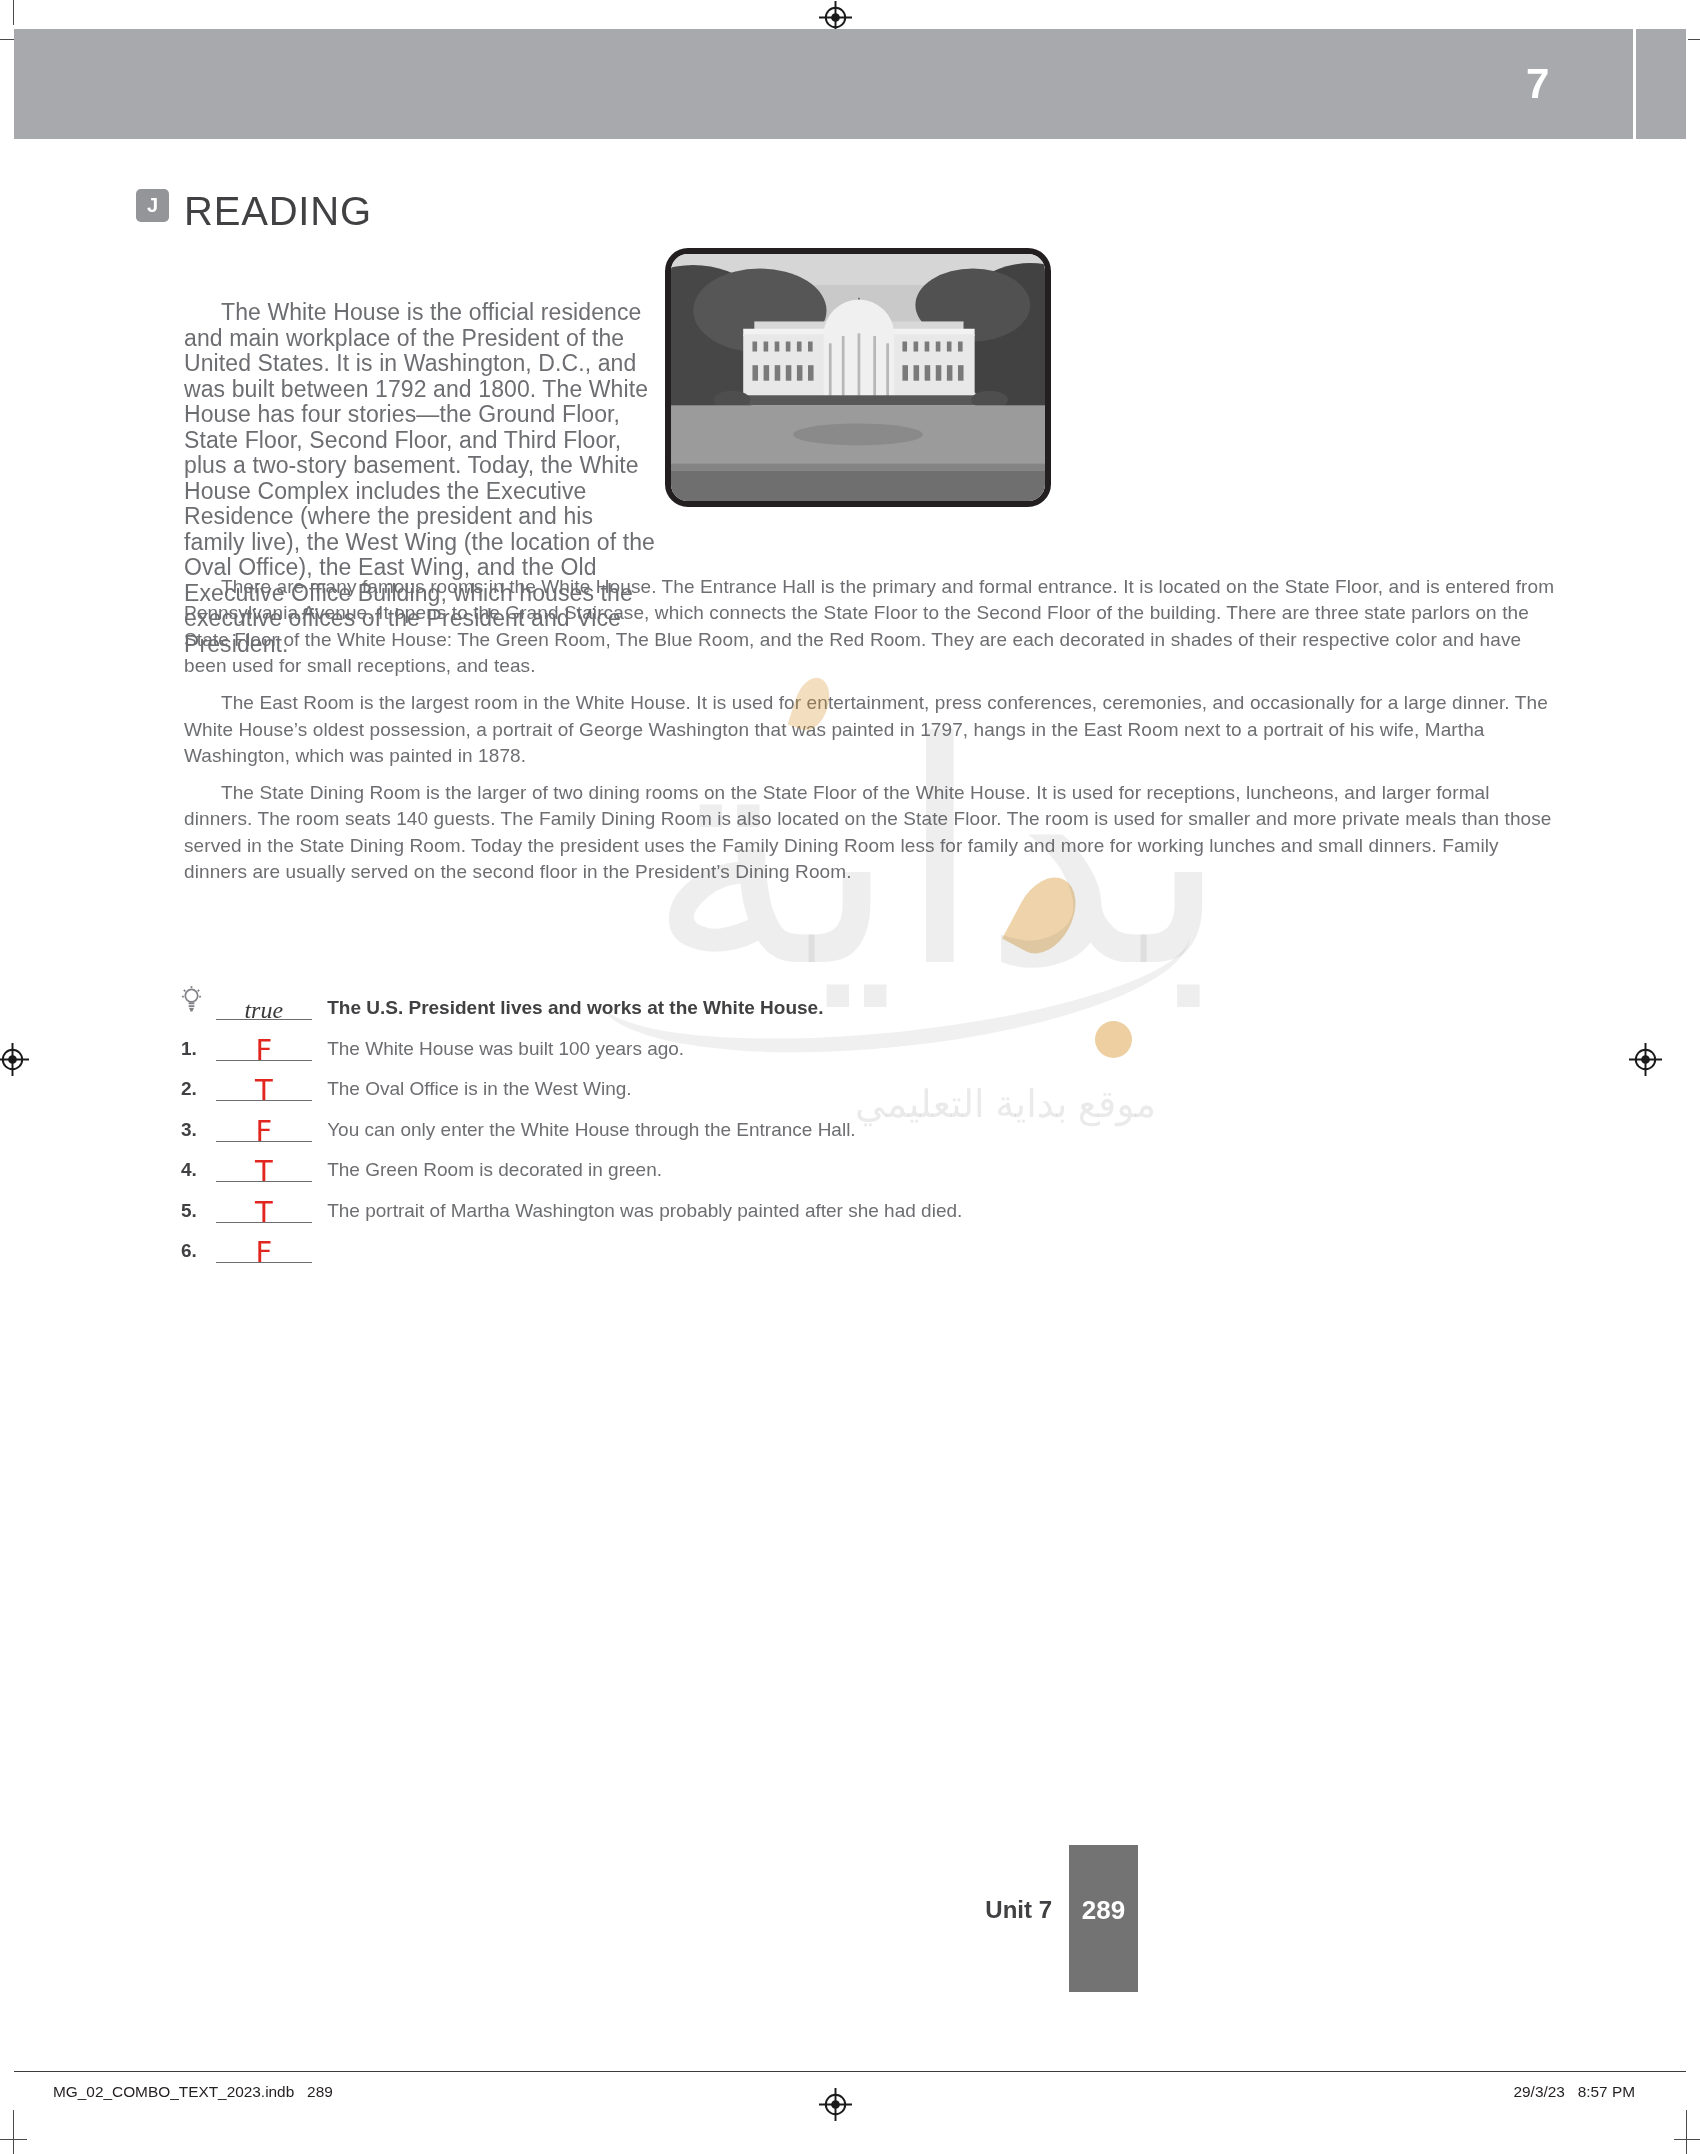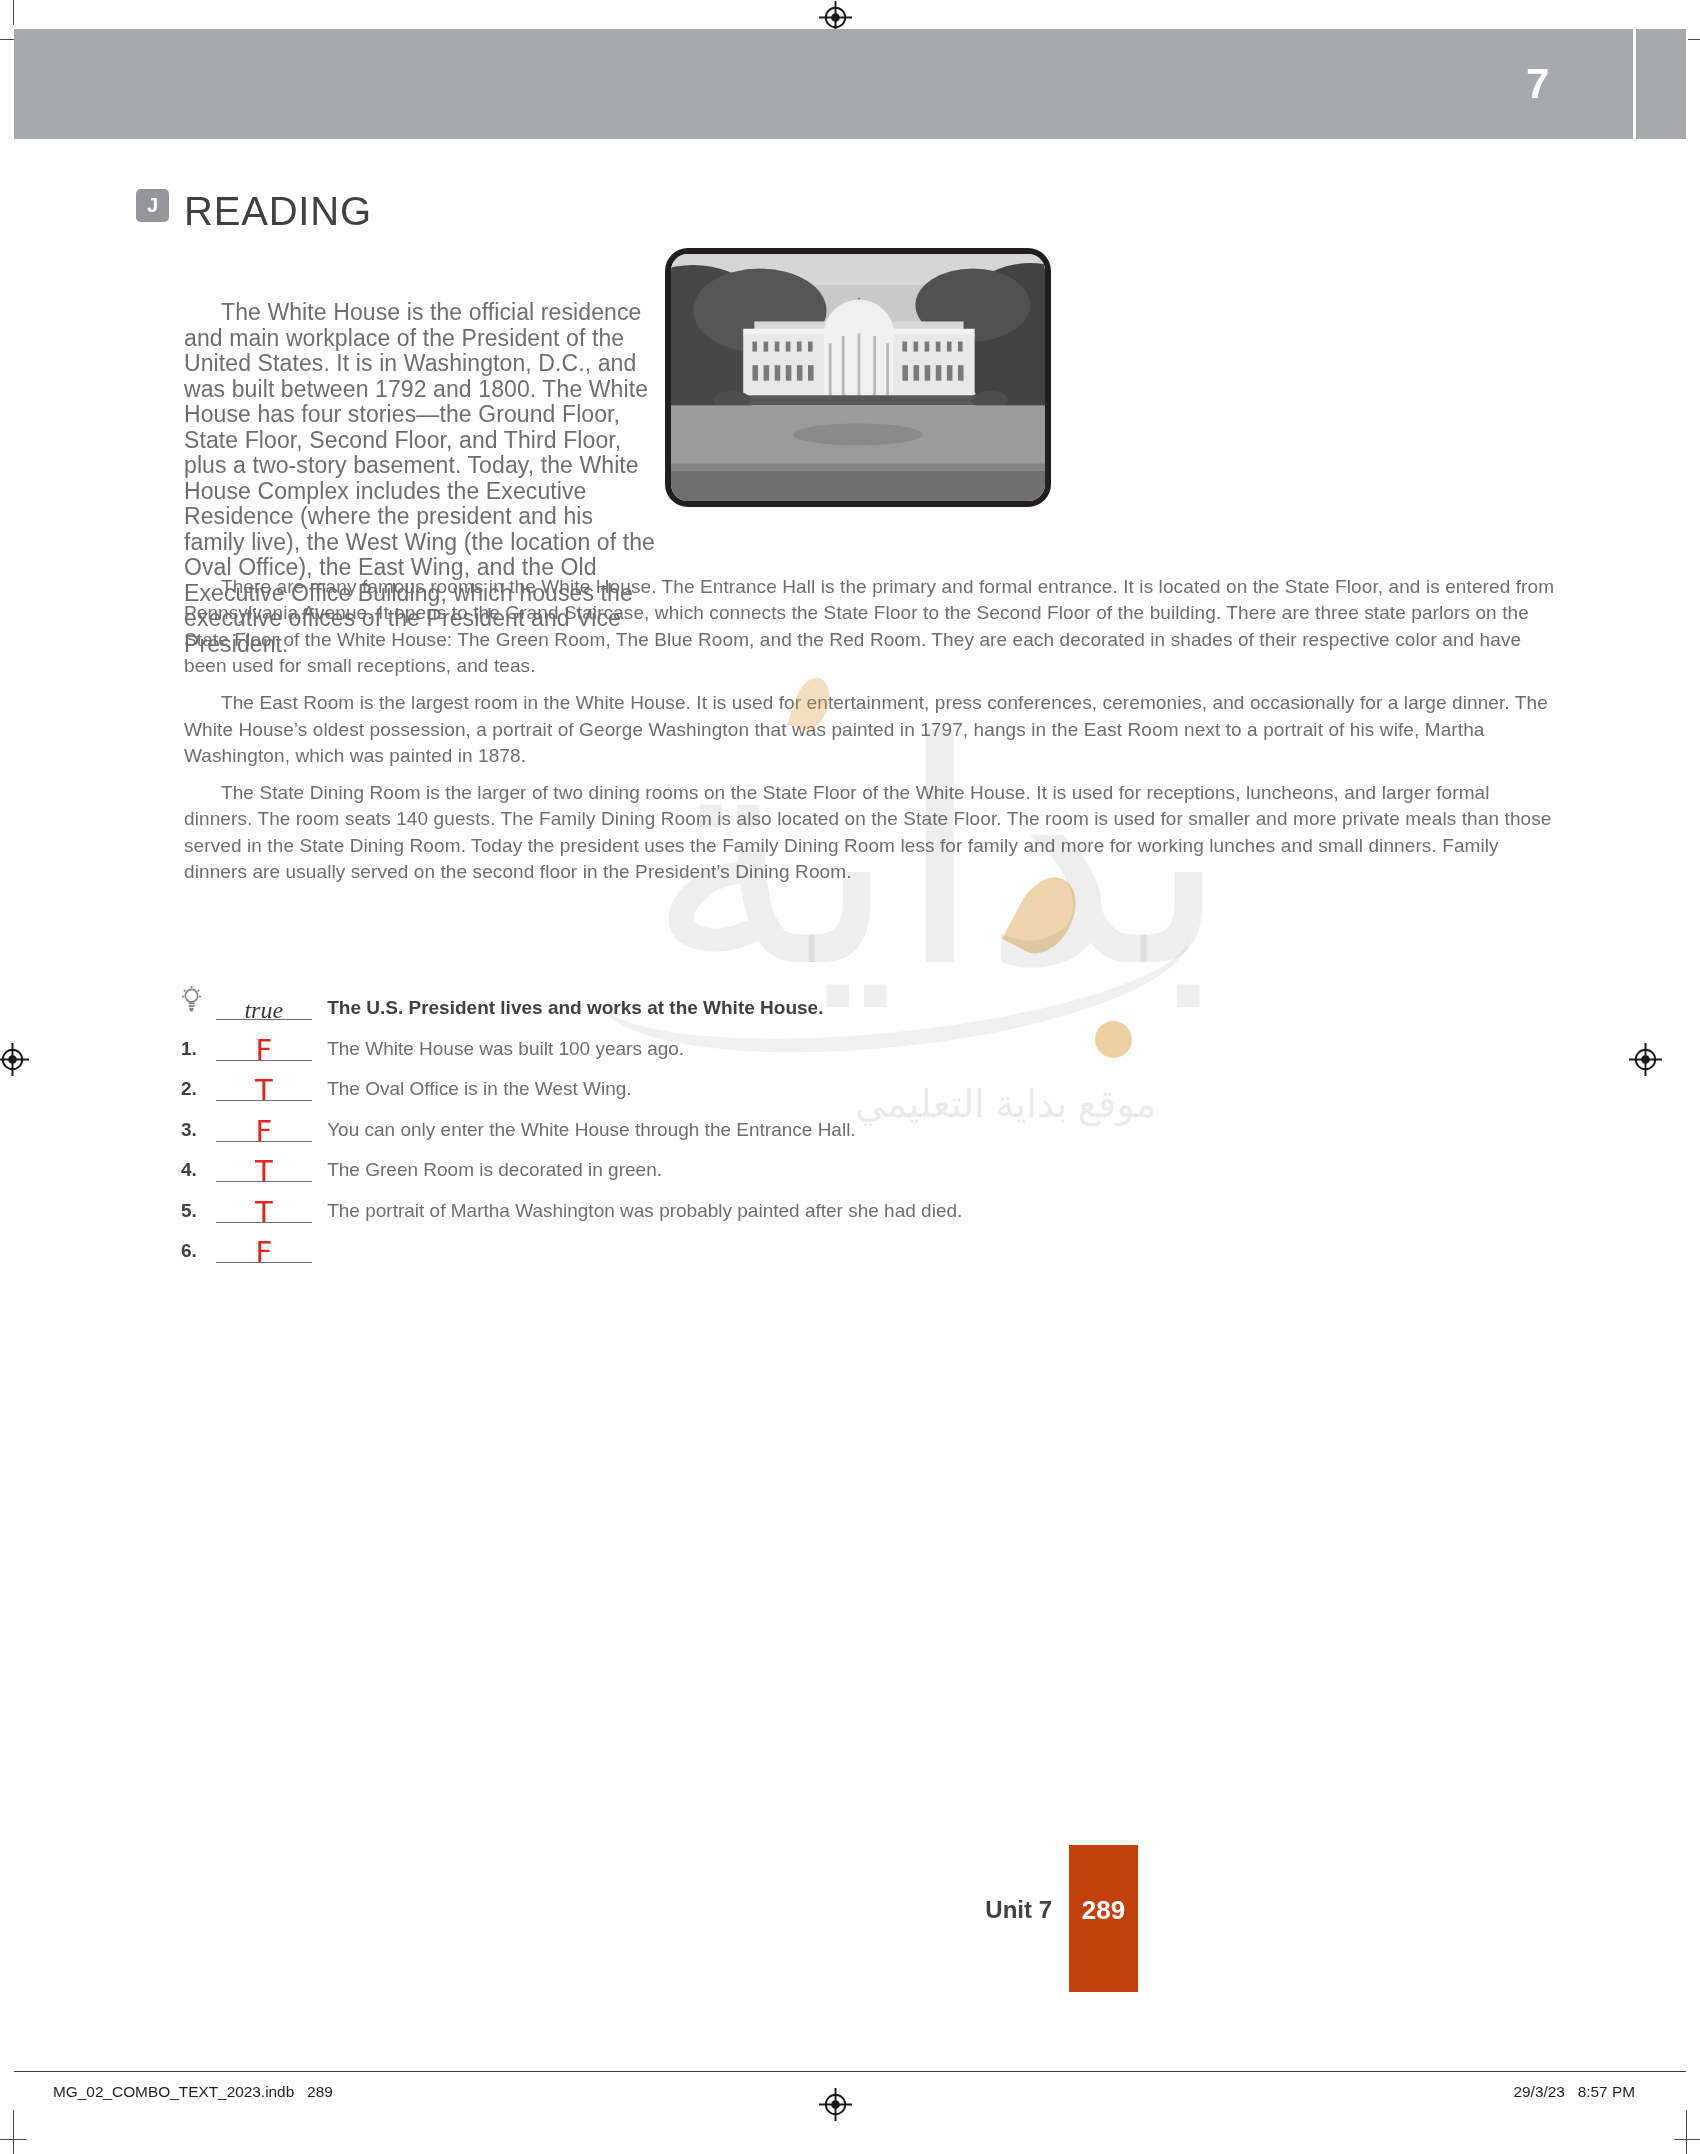--- a/index.html
+++ b/index.html
@@ -52,21 +52,21 @@
     font-family:"DejaVu Sans", sans-serif; }
   .ans-script { color:#3a3a3c; font-size:24px; line-height:21px; font-style:italic;
     font-family:"Liberation Serif", serif; transform:translateY(1.9px); }
   .stmt { font-size:19px; color:#6d6e71; line-height:29px; }
   .stmt-bold { font-weight:bold; color:#414042; }
 
   
   .unit-label { position:absolute; left:966px; top:1896px; width:86px; text-align:right;
     font-size:24px; font-weight:bold; color:#414042; }
   .page-box { position:absolute; left:1069px; top:1845px; width:69px; height:147px;
-    background:#c2410c; text-align:center; padding-top:50px; }
+    background:#737373; text-align:center; padding-top:50px; }
   .page-num { color:#ffffff; font-size:26px; font-weight:bold; }
   .footer-rule { position:absolute; left:14.4px; top:2071px; width:1672px; height:1px; background:#3c3c3c; }
   .imprint { position:absolute; left:53px; top:2083px; font-size:15.4px; color:#231f20; white-space:pre; }
   .timestamp { position:absolute; left:1470px; top:2083px; width:165px; text-align:right;
     font-size:15.4px; color:#231f20; white-space:pre; }
 
   
   .watermark { position:absolute; left:192px; top:769px; width:1105px; height:423px;
     pointer-events:none; }
   .wm-word { position:absolute; left:19px; top:-125px; width:1018px; 

